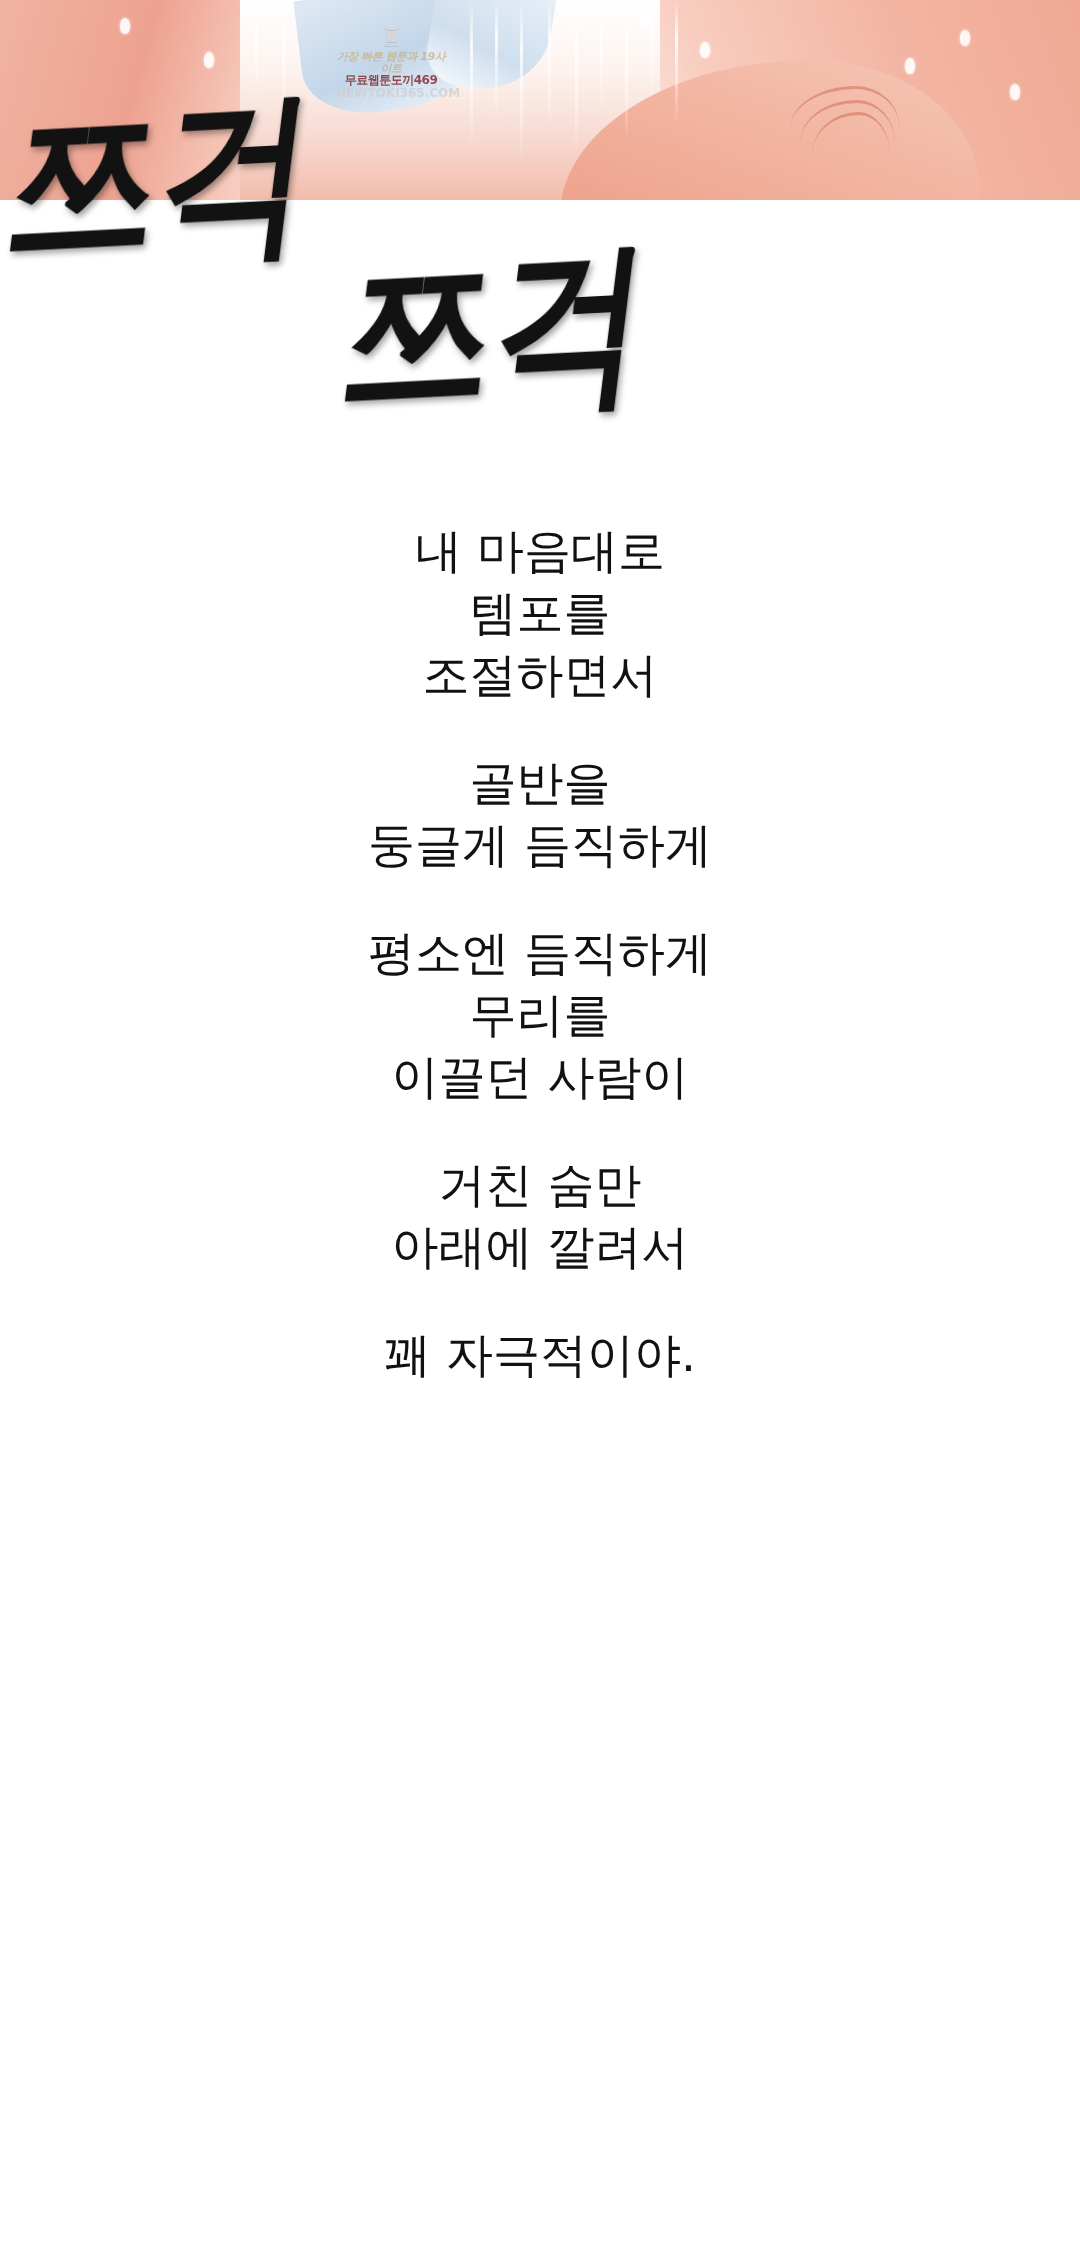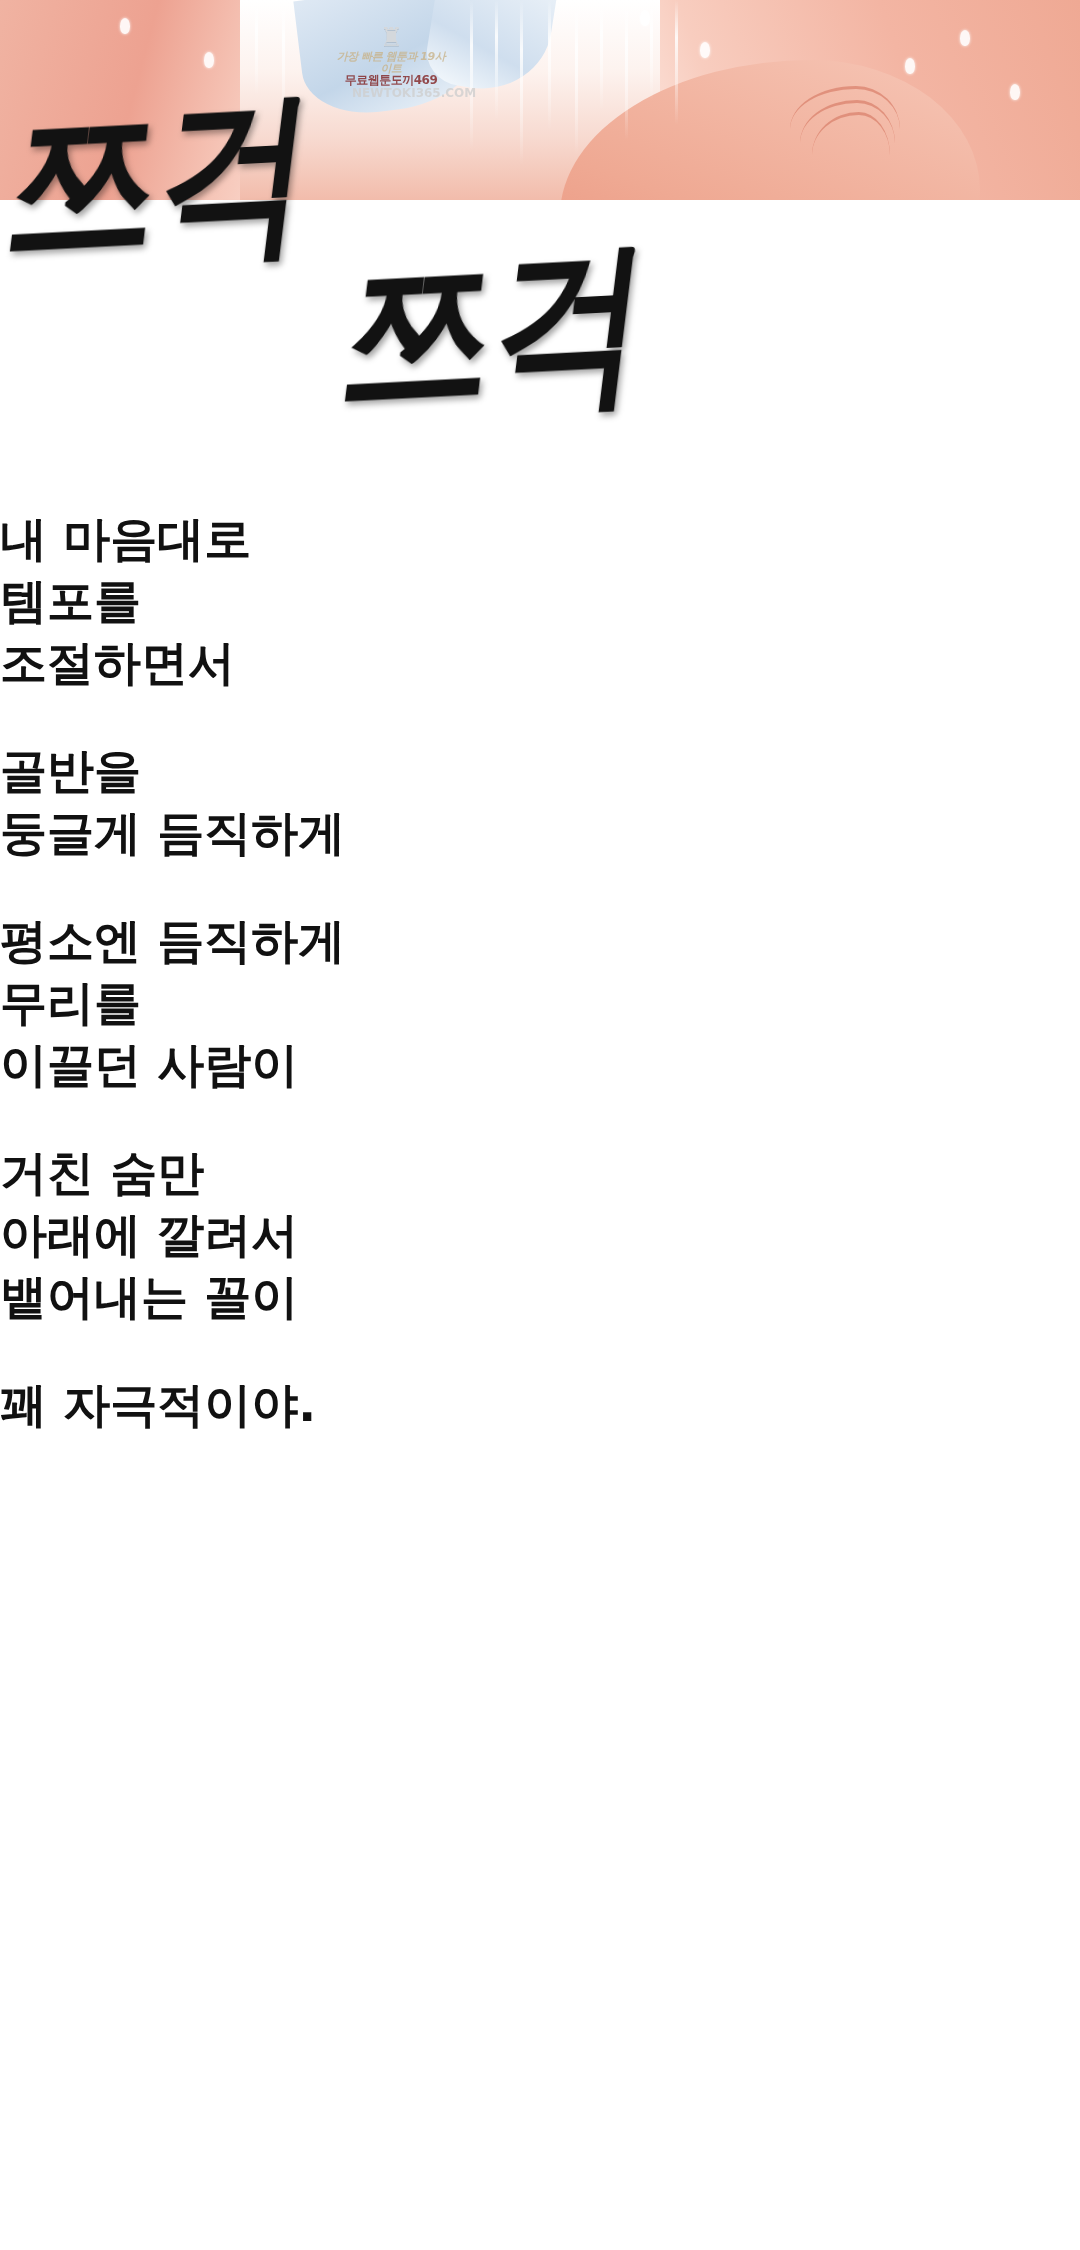--- a/index.html
+++ b/index.html
@@ -144,21 +144,20 @@
     font-size: 12px;
     font-weight: bold;
     color: #7f1d1d;
     letter-spacing: -.5px;
   }
   .wm-l3 {
     font-size: 12px;
     font-weight: bold;
     color: #cfcfcf;
     letter-spacing: 0px;
-    margin-left: 16px;
   }
 
   
   .sfx {
     position: absolute;
     color: #121212;
     font-family: "DejaVu Sans", sans-serif;
     font-weight: bold;
     white-space: nowrap;
     user-select: none;
@@ -176,25 +175,26 @@
     top: 230px;
     font-size: 150px;
     transform: skewX(-10deg) rotate(-3deg) scaleY(1.18);
     text-shadow: 3px 3px 6px rgba(0,0,0,.35);
   }
 
   
   .narration {
     position: absolute;
     left: 0;
-    top: 508px;
-    width: 1080px;
+    top: 520px;
+    width: 1080px;
+    text-align: center;
     color: #111111;
     font-family: "DejaVu Sans", sans-serif;
-    font-weight: bold;
+    font-weight: normal;
     font-size: 47px;
     line-height: 1.32;
   }
   .narr-block {
     margin-bottom: 46px;
   }
   .narr-line {
     display: block;
   }
 </style>
@@ -260,21 +260,20 @@
 
     <div class="narr-block">
       <span class="narr-line">평소엔 듬직하게</span>
       <span class="narr-line">무리를</span>
       <span class="narr-line">이끌던 사람이</span>
     </div>
 
     <div class="narr-block">
       <span class="narr-line">거친 숨만</span>
       <span class="narr-line">아래에 깔려서</span>
-      <span class="narr-line">뱉어내는 꼴이</span>
     </div>
 
     <div class="narr-block">
       <span class="narr-line">꽤 자극적이야.</span>
     </div>
 
   </div>
 </div>
 
 </body></html>

